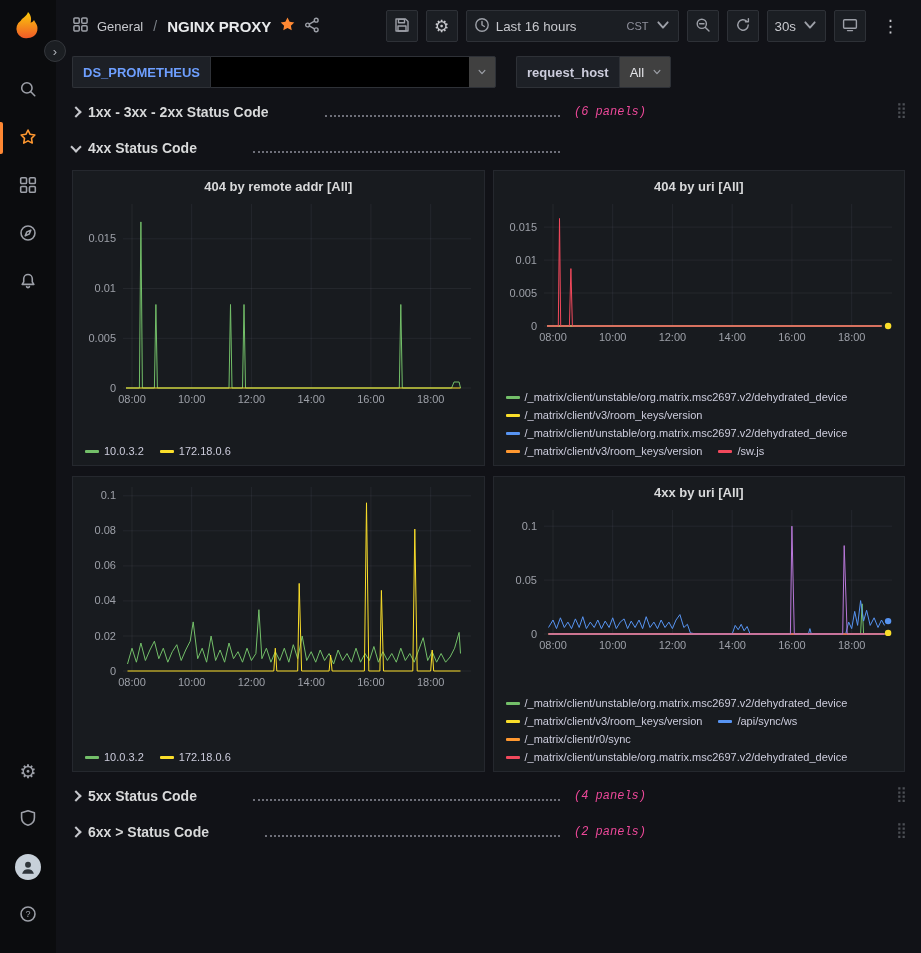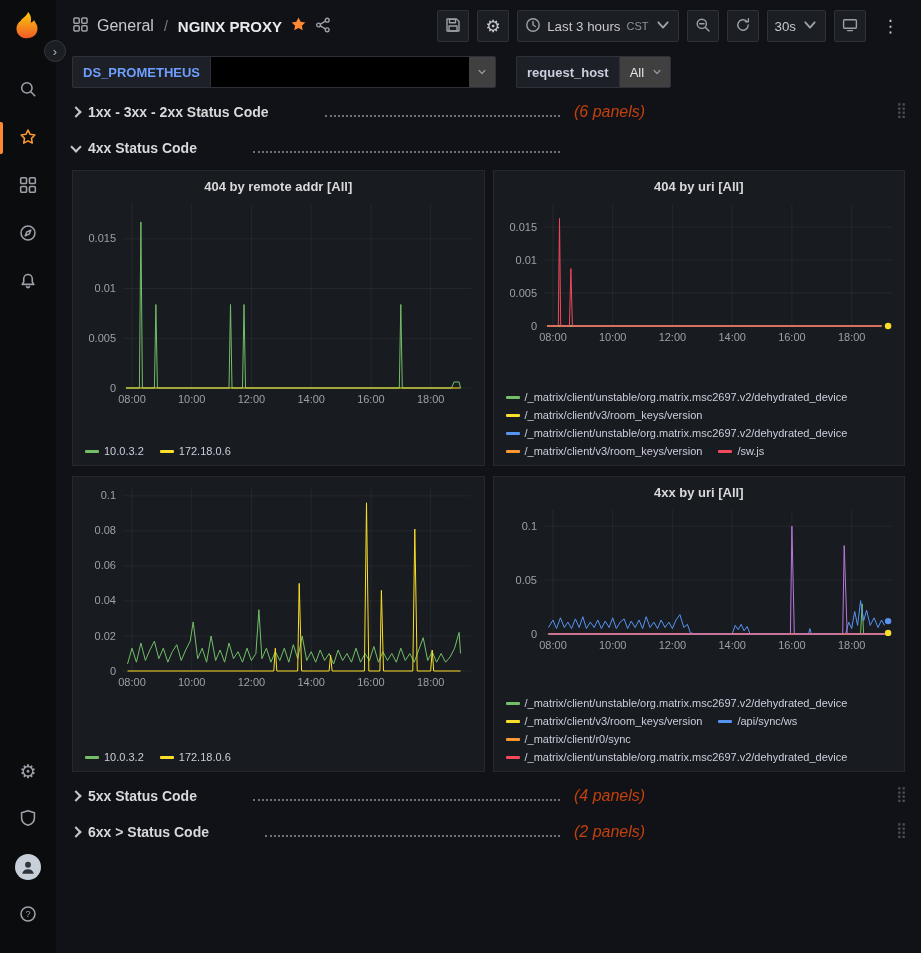--- a/index.html
+++ b/index.html
@@ -37,31 +37,31 @@
     background:#1b1e22; border:1px solid #34373c; color:#aeb1b7;
     display:flex; align-items:center; justify-content:center; font-size:13px; line-height:1;
     cursor:pointer; z-index:5;
   }
 
   
   .main { flex:1; display:flex; flex-direction:column; min-width:0; }
 
   .topbar { height:52px; display:flex; align-items:center; justify-content:space-between; padding:0 14px 0 16px; }
   .tb-left { display:flex; align-items:center; gap:8px; }
-  .crumb-section { color:#c7c8cd; font-size:16px; }
+  .crumb-section { color:#c7c8cd; font-size:13px; }
   .crumb-sep { color:#7b8087; font-size:14px; margin:0 2px; }
   .crumb-title { color:#e9eaec; font-size:15px; font-weight:bold; }
   .tb-right { display:flex; align-items:center; gap:8px; }
   .tb-btn {
     height:32px; min-width:32px; padding:0 7px; display:flex; align-items:center; justify-content:center; gap:6px;
     background:#1b1e23; border:1px solid #2e3137; border-radius:2px; color:#c7c8cd; cursor:pointer;
   }
   .tb-btn svg { width:16px; height:16px; }
   .tb-btn.noborder { background:transparent; border-color:transparent; }
-  .tz-badge { font-size:11px; color:rgba(204,204,220,0.65); }
+  .tz-badge { font-size:11px; color:rgba(204,204,220,0.65);margin-left:44px; }
   .caret { width:10px; height:10px; }
 
   
   .subbar { height:40px; display:flex; align-items:center; padding:0 16px; gap:0; }
   .var-label {
     height:32px; display:flex; align-items:center; padding:4px 10px;
     background:#1d2026; border:1px solid #2e3137; border-right:none; border-radius:2px 0 0 2px;
     font-size:13px; font-weight:bold;
   }
   .var-label.ds { color:#6e9fff; }
@@ -79,21 +79,21 @@
   .row-header {
     height:28px; display:flex; align-items:center; gap:8px; cursor:pointer;
     margin-bottom:8px; position:relative; color:#d8d9da;
   }
   .chev { width:8px; height:8px; border-right:2px solid #c7c8cd; border-bottom:2px solid #c7c8cd; flex:0 0 auto; }
   .chev.right { transform:rotate(-45deg); }
   .chev.down  { transform:rotate(45deg); margin-top:-3px; }
   .row-left { display:flex; align-items:baseline; width:478px; flex:0 0 auto;gap:48px; }
   .row-title { font-size:14px; font-weight:bold; white-space:nowrap; }
   .leader { flex:1; border-bottom:2px dotted rgba(204,204,220,0.5); height:10px; margin:0 6px 0 8px; }
-  .panel-count { font-size:16px; font-style:italic; color:#c2410c; }
+  .panel-count { font-size:12px; font-style:italic; color:#ec4899;font-family:Liberation Mono, monospace; }
   .drag-handle { position:absolute; right:0; top:3px; color:#4c4f55; font-size:15px; letter-spacing:-2px; cursor:grab; }
 
   .panel-row { display:grid; grid-template-columns:1fr 1fr; gap:8px; margin-bottom:10px; }
   .panel {
     background:#181b1f; border:1px solid #25282e; height:296px;
     display:flex; flex-direction:column; padding:2px 4px 4px; overflow:hidden;
   }
   .panel-title { text-align:center; font-size:13px; font-weight:bold; color:#d8d9da; padding:6px 0 2px; cursor:pointer; }
   .chart { flex:0 0 auto; }
   .chart svg { display:block; }
@@ -242,21 +242,21 @@
         <button class="tb-btn">
           <span style="font-size:17px;color:#c7c8cd;line-height:1;">⚙</span>
         </button>
         <button class="tb-btn">
           <span>
             <svg viewBox="0 0 16 16" class="icon-stroke">
                 <circle cx="8" cy="8" r="6.2"></circle>
                 <path d="M8 4.4V8l2.4 1.5"></path>
               </svg>
           </span>
-          <span>Last 3 hours</span>
+          <span>Last 16 hours</span>
           <span class="tz-badge">CST</span>
           <span>
             <svg class="caret" viewBox="0 0 12 12">
                 <path d="M2.5 4l3.5 4 3.5-4" class="icon-stroke"></path>
               </svg>
           </span>
         </button>
         <button class="tb-btn">
           <span>
             <svg viewBox="0 0 16 16" class="icon-stroke">

